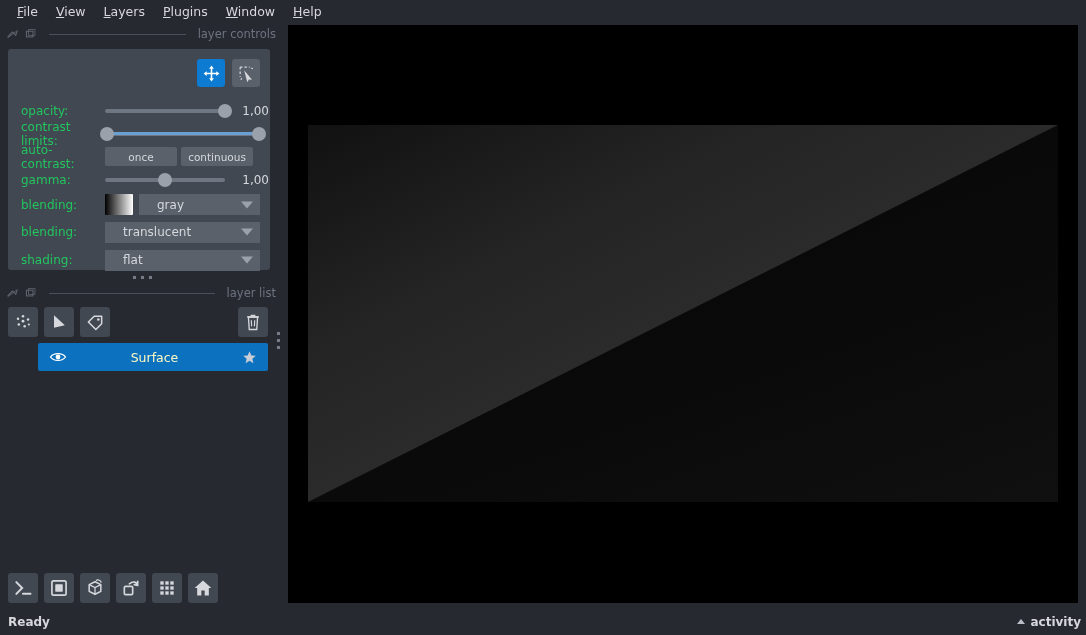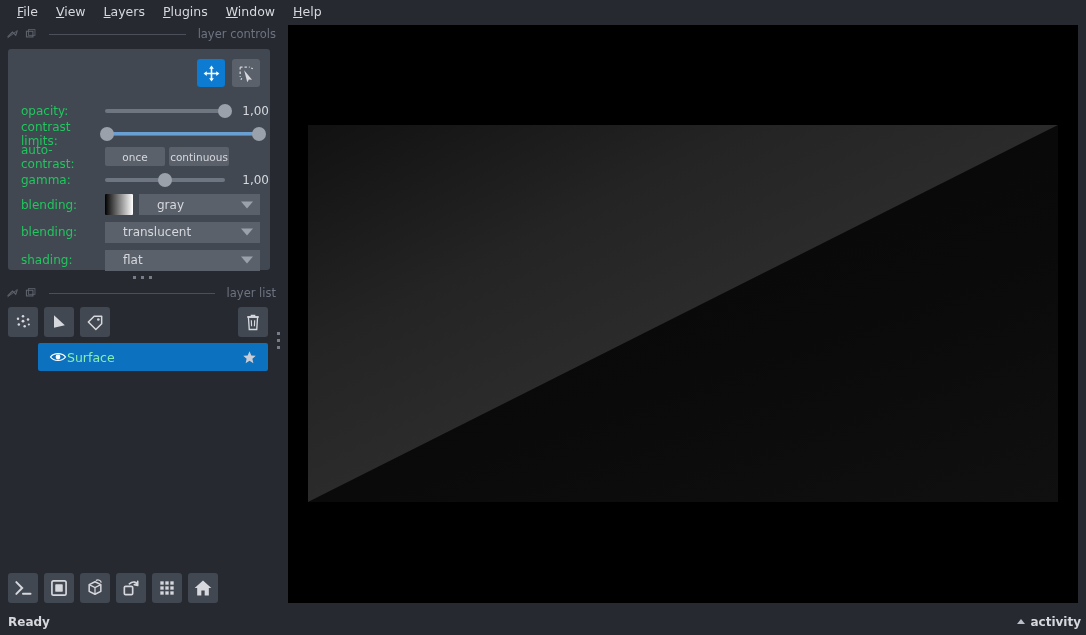--- a/index.html
+++ b/index.html
@@ -123,21 +123,21 @@
     display: flex; align-items: center; justify-content: center;
   }
   .lbtn.trash { margin-left: auto; }
 
   .layer-rows { padding: 6px 17px 0 38px; }
   .layer-row {
     height: 28px; border-radius: 2px; display: flex; align-items: center;
     background: #0c71bf; padding: 0 11px;
   }
   .layer-name {
-    flex: 1; font-size: 12.5px; color: #86efac;
+    flex: 1; text-align: center; font-size: 12.5px; color: #fef9c3;
   }
 
   
   .viewer-btns {
     position: absolute; left: 8px; bottom: 8px; display: flex; gap: 6px;
   }
   .vbtn {
     width: 30px; height: 30px; background: #414851; border-radius: 3px;
     display: flex; align-items: center; justify-content: center;
   }
@@ -255,21 +255,21 @@
             <div class="fill" style="left:0%;right:0%"></div>
             <div class="handle" style="left:2px"></div>
             <div class="handle" style="left:calc(100% - 2px)"></div>
           </div>
         </div>
       </div>
 
       <div class="ctrl-row">
         <div class="ctrl-label">auto-contrast:</div>
         <div class="ctrl-field">
-          <div class="btn-group" style="width:124px">
+          <div class="btn-group" style="width:148px">
             <button class="push-btn">once</button>
             <button class="push-btn">continuous</button>
           </div>
         </div>
       </div>
 
       <div class="ctrl-row">
         <div class="ctrl-label">gamma:</div>
         <div class="ctrl-field">
           <div class="slider" style="width:120px">

